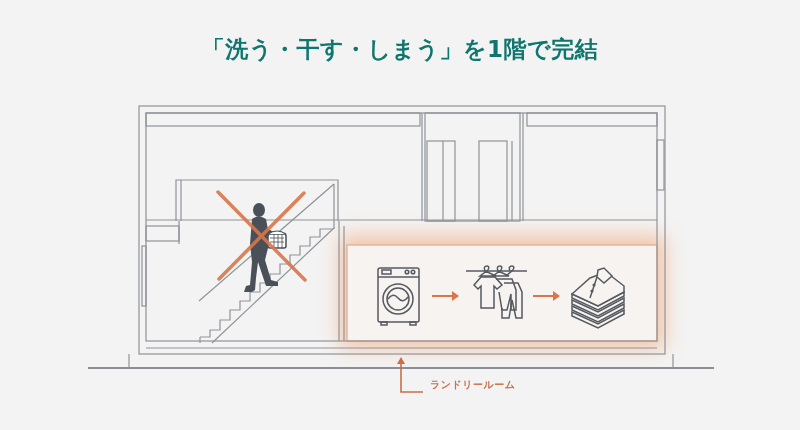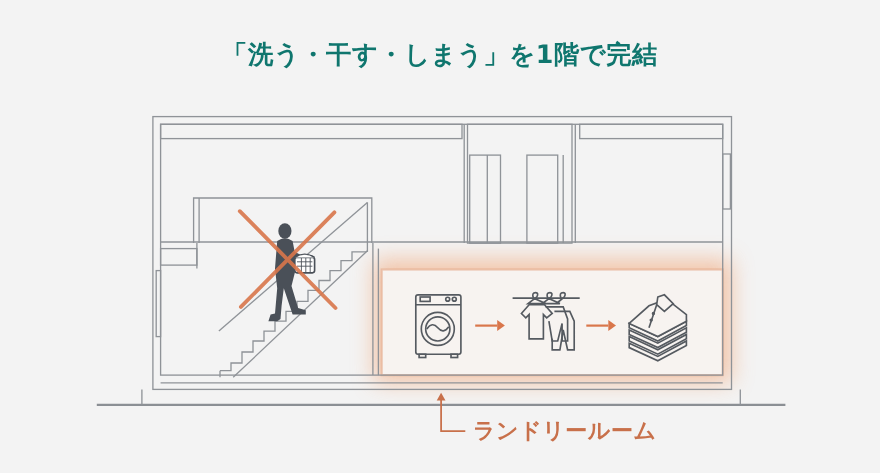--- a/index.html
+++ b/index.html
@@ -1,19 +1,19 @@
 <!DOCTYPE html>
 <html><head>
 <meta charset="utf-8">
 <style>
   html,body{margin:0;padding:0;}
   body{width:800px;height:430px;background:#f3f3f3;position:relative;overflow:hidden;font-family:"DejaVu Sans","Liberation Sans",sans-serif;}
   .title{position:absolute;left:0;top:34px;width:800px;text-align:center;font-size:23px;font-weight:bold;color:#0f766e;letter-spacing:0.5px;}
   svg.scene{position:absolute;left:0;top:0;}
-  .label{position:absolute;left:430px;top:378px;font-size:20px;font-weight:bold;color:#c8704a;letter-spacing:0.5px;}
+  .label{position:absolute;left:430px;top:378px;font-size:10px;font-weight:bold;color:#c8704a;letter-spacing:0.5px;}
 </style>
 </head>
 <body>
 
 <div class="title">「洗う・干す・しまう」を1階で完結</div>
 
 <svg class="scene" width="800" height="430" viewBox="0 0 800 430">
   <defs>
     <filter id="glow" x="-20%" y="-30%" width="140%" height="160%">
       <feGaussianBlur stdDeviation="10"></feGaussianBlur>

